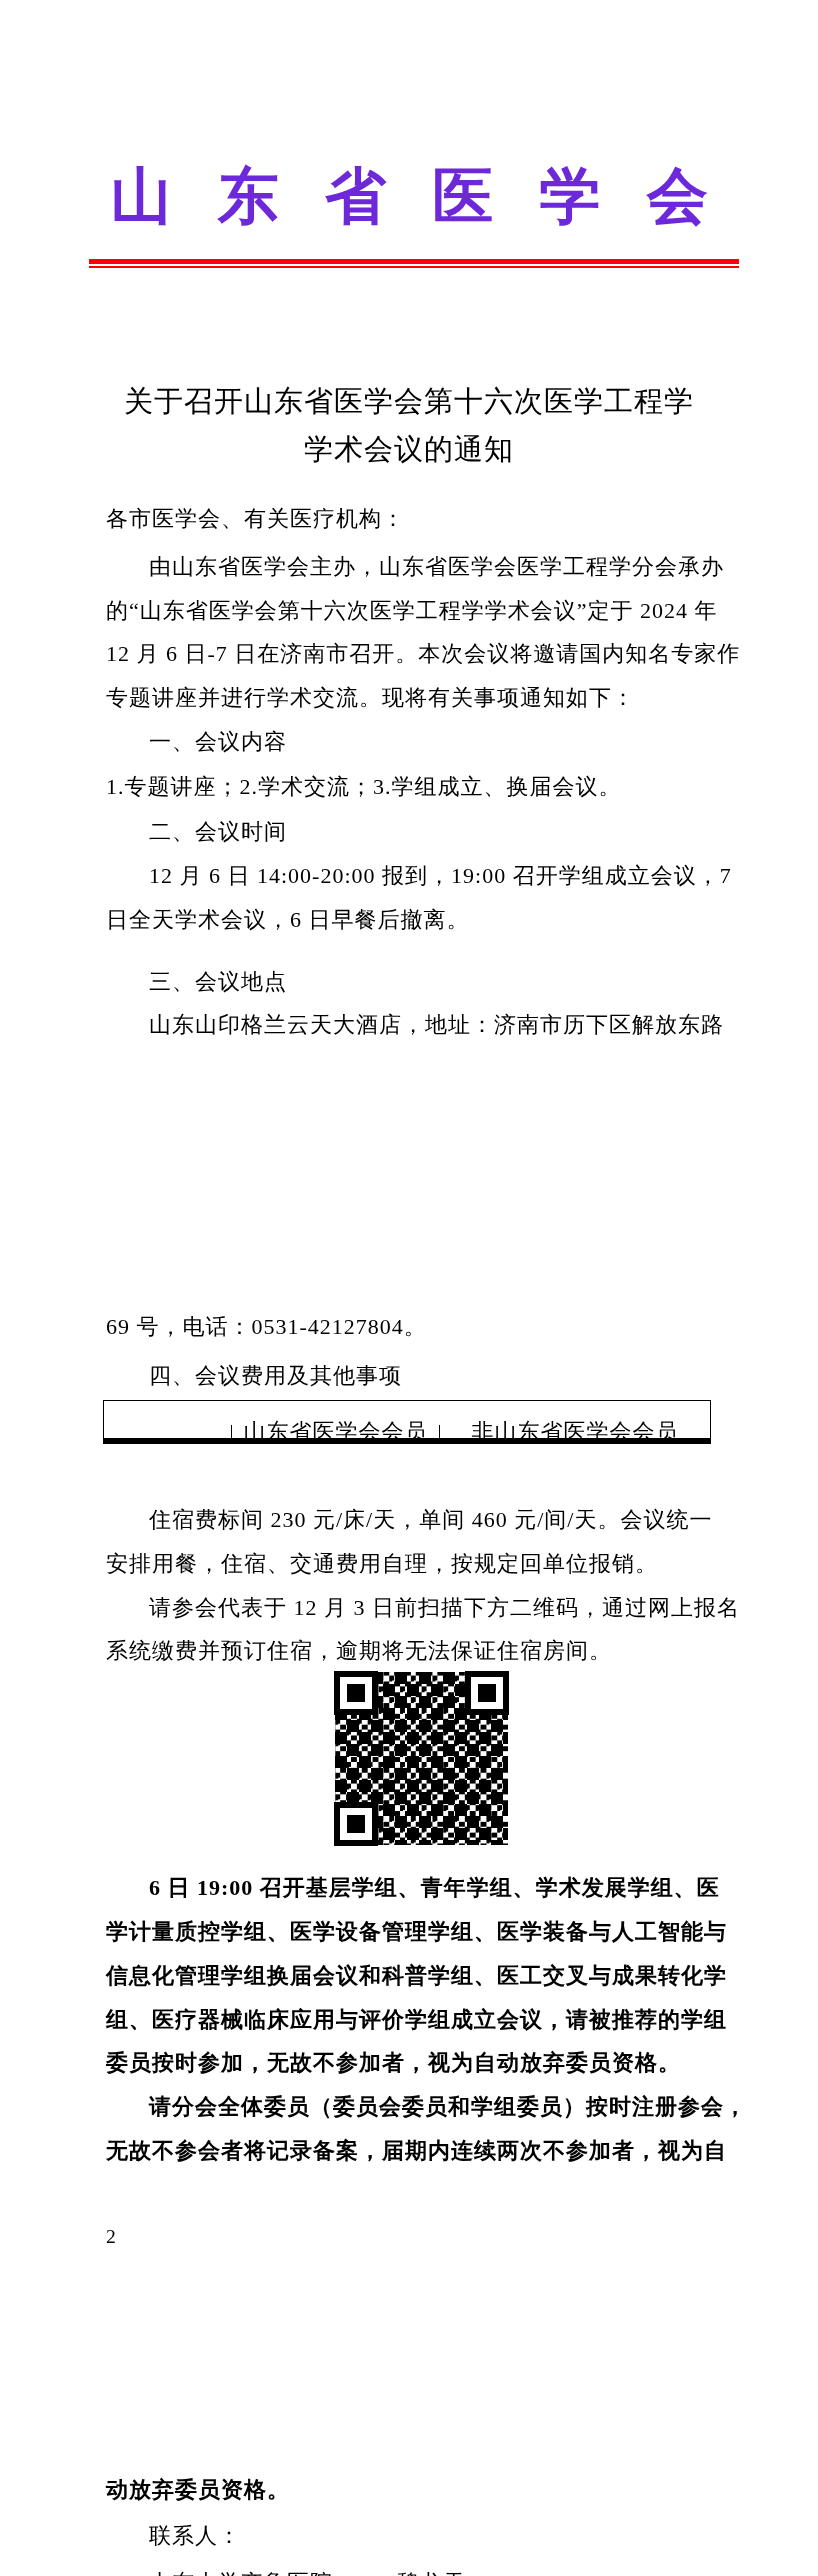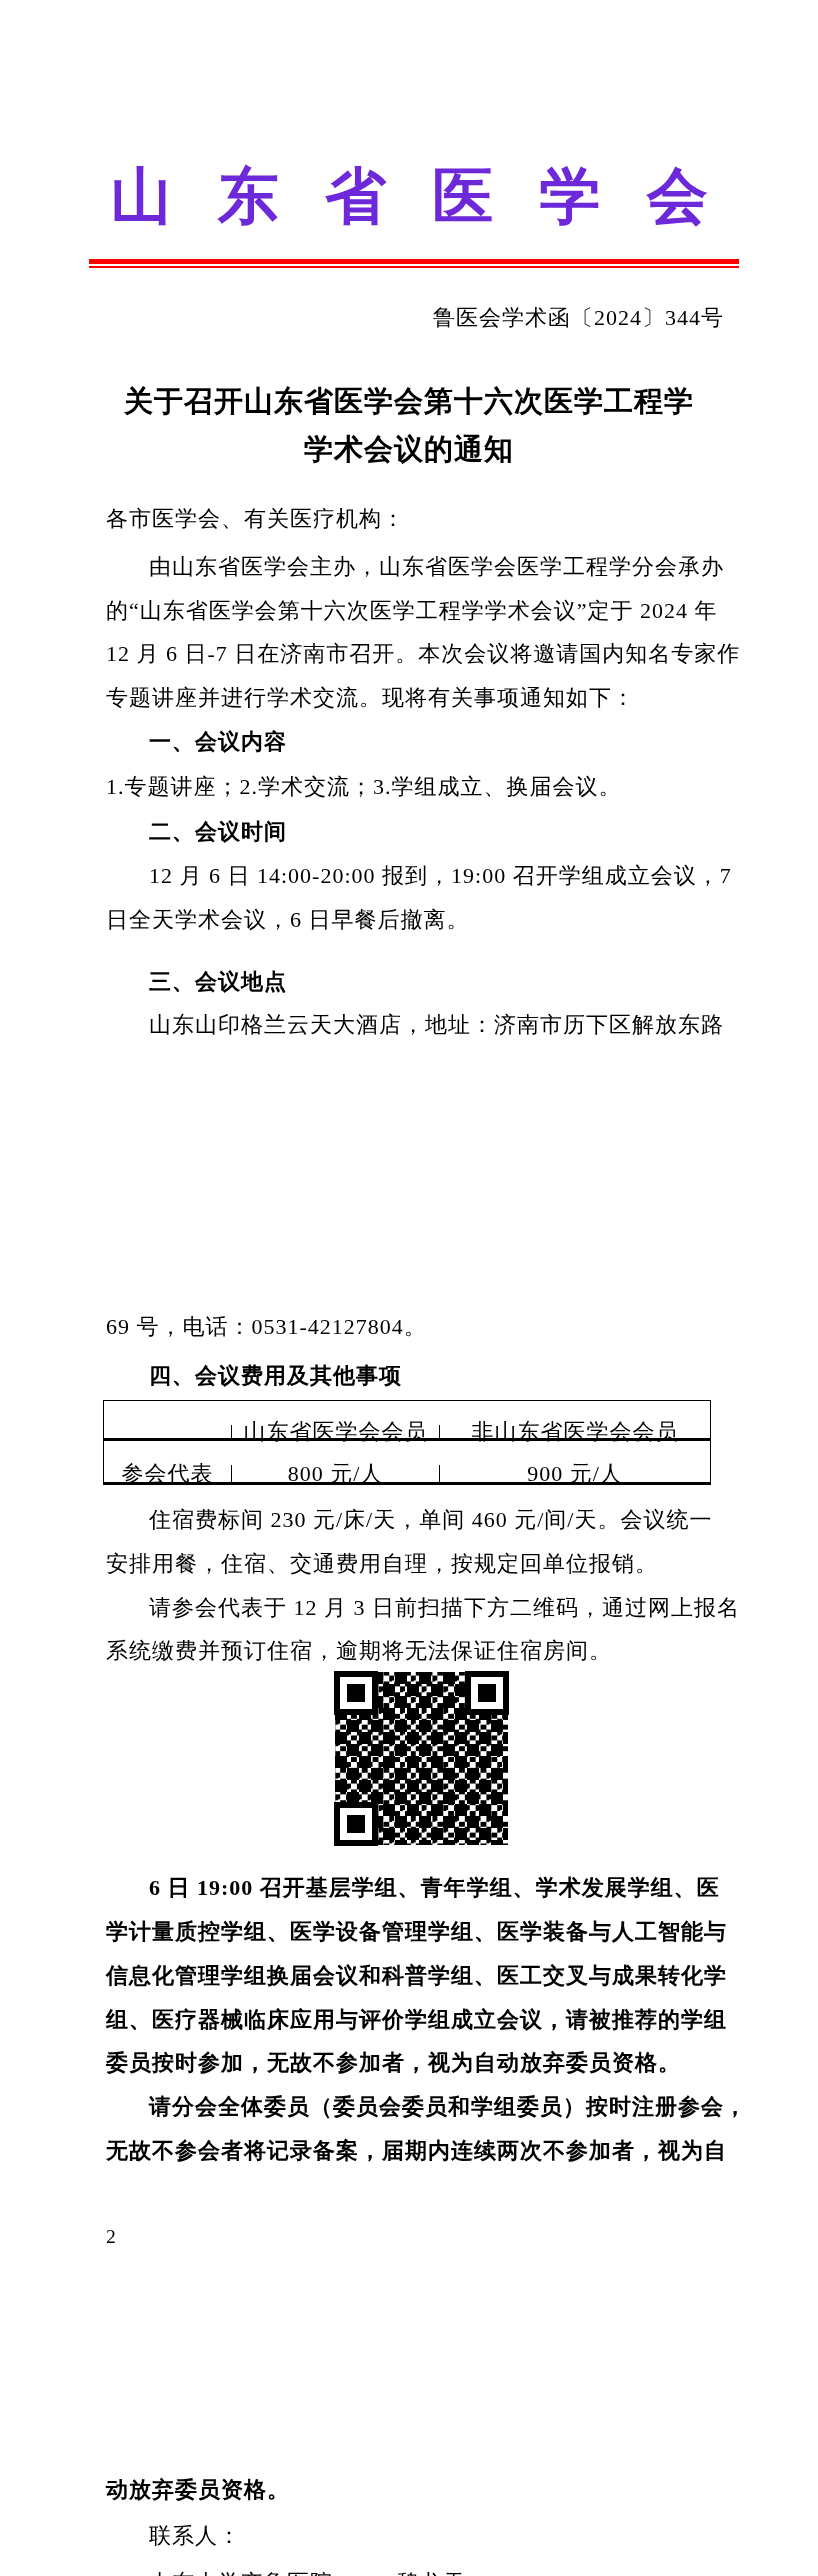--- a/index.html
+++ b/index.html
@@ -2,21 +2,21 @@
 <html style="font-size:8.2px"><head>
 <meta charset="utf-8">
 <style>
   html,body{margin:0;padding:0;background:#ffffff;}
   #page{position:relative;width:818px;height:3470px;background:#ffffff;overflow:hidden;
         font-family:"Liberation Serif",serif;color:#000;}
   .ln{position:absolute;left:106px;width:634px;font-size:22px;line-height:1.2;
       letter-spacing:1px;white-space:nowrap;}
   .indent{left:149px;}
   .b{font-weight:bold;}
-  .hei{font-family:"Liberation Sans",sans-serif;font-weight:bold;}
+  .hei{font-family:"Liberation Sans",sans-serif;font-weight:normal;}
   .center{left:0;width:818px;text-align:center;}
   .right{left:0;width:724px;text-align:right;}
   .small{font-size:19.6px;letter-spacing:0;}
   
   #org-title{position:absolute;top:156px;left:0;width:818px;text-align:center;
              color:#6d28d9;font-size:61px;letter-spacing:15.5px;text-indent:15.5px;
              font-weight:bold;font-family:"Liberation Serif",serif;white-space:nowrap;}
   #rule-thick{position:absolute;left:89px;top:259px;width:650px;height:4.6px;background:#ff0000;}
   #rule-thin{position:absolute;left:89px;top:266px;width:650px;height:1.5px;background:#ff0000;}
   #doc-title-1{position:absolute;top:384px;font-size:29px;}
@@ -47,21 +47,20 @@
   .f-tl{left:0;top:0;} .f-tr{right:0;top:0;} .f-bl{left:0;bottom:0;}
 </style>
 </head>
 <body>
 
 <div id="page">
 
   <div id="org-title">山 东 省 医 学 会</div>
   <div id="rule-thick"></div>
   <div id="rule-thin"></div>
-  <div class="ln right" style="top:305px;">鲁医会学术函〔2024〕344号</div>
 
   <div id="doc-title-1" class="ln center hei">关于召开山东省医学会第十六次医学工程学</div>
   <div id="doc-title-2" class="ln center hei">学术会议的通知</div>
 
   <div class="ln" style="top:506px;">各市医学会、有关医疗机构：</div>
   <div class="ln indent" style="top:554px;">由山东省医学会主办，山东省医学会医学工程学分会承办</div>
   <div class="ln" style="top:598px;">的“山东省医学会第十六次医学工程学学术会议”定于 2024 年</div>
   <div class="ln" style="top:641px;">12 月 6 日-7 日在济南市召开。本次会议将邀请国内知名专家作</div>
   <div class="ln" style="top:685px;">专题讲座并进行学术交流。现将有关事项通知如下：</div>
 
@@ -76,25 +75,20 @@
   <div class="ln indent" style="top:1012px;">山东山印格兰云天大酒店，地址：济南市历下区解放东路</div>
   <div class="ln" style="top:1314px;">69 号，电话：0531-42127804。</div>
 
   <div class="ln indent hei" style="top:1363px;">四、会议费用及其他事项</div>
 
   <div id="fee-table">
     <div class="trow head">
       <div class="tcell tc1"></div>
       <div class="tcell tc2">山东省医学会会员</div>
       <div class="tcell tc3">非山东省医学会会员</div>
-    </div>
-    <div class="trow data">
-      <div class="tcell tc1">参会代表</div>
-      <div class="tcell tc2">800 元/人</div>
-      <div class="tcell tc3">900 元/人</div>
     </div>
   </div>
 
   <div class="ln indent" style="top:1507px;">住宿费标间 230 元/床/天，单间 460 元/间/天。会议统一</div>
   <div class="ln" style="top:1551px;">安排用餐，住宿、交通费用自理，按规定回单位报销。</div>
   <div class="ln indent" style="top:1595px;">请参会代表于 12 月 3 日前扫描下方二维码，通过网上报名</div>
   <div class="ln" style="top:1638px;">系统缴费并预订住宿，逾期将无法保证住宿房间。</div>
 
   <div class="qr" style="left:334px;top:1671px;width:175px;height:175px;">
     <div class="qr-noise"></div>

